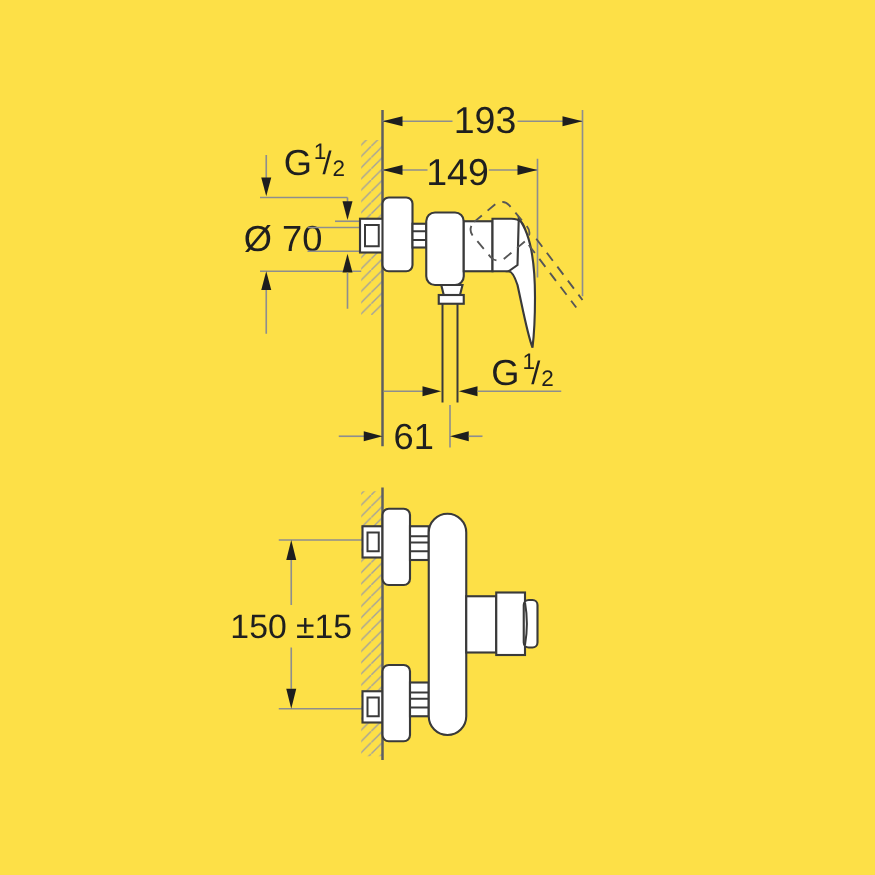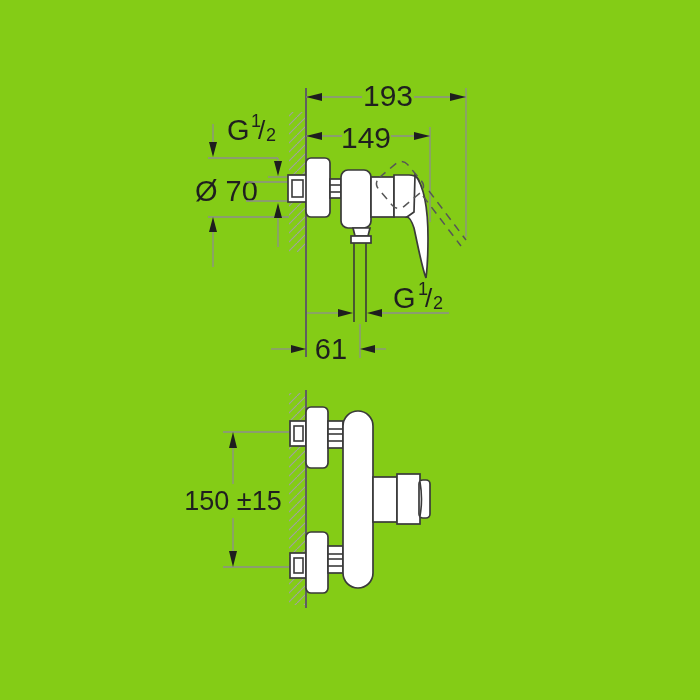--- a/index.html
+++ b/index.html
@@ -8,21 +8,21 @@
     background: #ffffff;
     width: 700px;
     height: 700px;
     overflow: hidden;
     font-family: "Liberation Sans", sans-serif;
   }
   #stage {
     position: relative;
     width: 700px;
     height: 700px;
-    background: #84cc16;
+    background: #fde047;
   }
   svg { display: block; }
   .obj    { fill: #ffffff; stroke: #3a3a3a; stroke-width: 1.7; }
   .objln  { fill: none;    stroke: #3a3a3a; stroke-width: 1.6; }
   .wallln { fill: none;    stroke: #5f5f5f; stroke-width: 2; }
   .dim    { fill: none;    stroke: #8e8e8e; stroke-width: 1.3; }
   .arrow  { fill: #1e1e1e; stroke: none; }
   .dash   { fill: none;    stroke: #565656; stroke-width: 1.5; stroke-dasharray: 8 6; }
   .lbl    { fill: #1f1f1f; font-family: "Liberation Sans", sans-serif; }
   .lbl-30 { font-size: 30px; }

